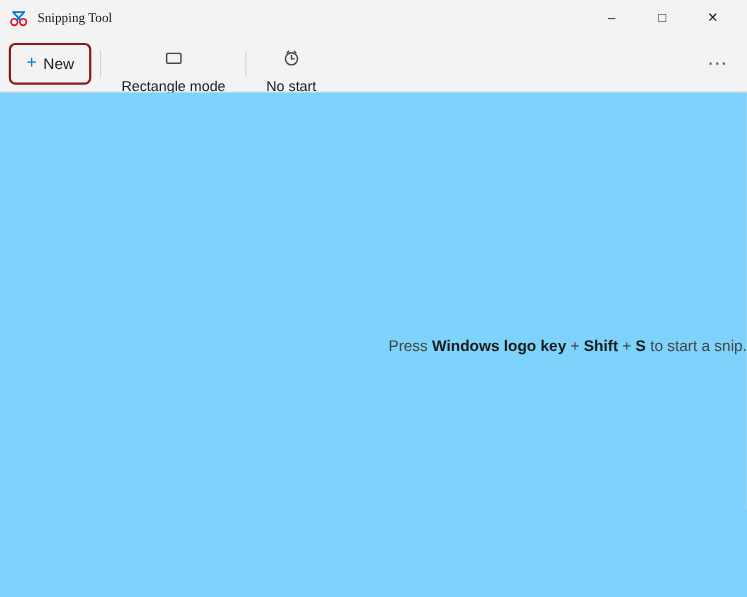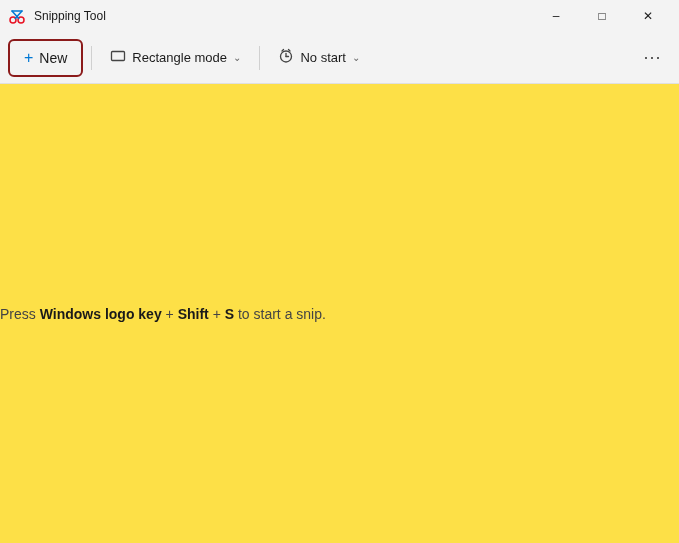--- a/index.html
+++ b/index.html
@@ -43,20 +43,21 @@
     }
 
     .app-icon svg {
       width: 18px;
       height: 18px;
     }
 
     .title-text {
       font-size: 12px;
       color: #1a1a1a;
+      font-family: Liberation Serif, serif;
     }
 
     .title-bar-controls {
       display: flex;
       align-items: center;
     }
 
     .title-btn {
       width: 46px;
       height: 32px;
@@ -114,20 +115,21 @@
       align-items: center;
       gap: 6px;
       padding: 6px 10px;
       border: none;
       border-radius: 6px;
       background: transparent;
       cursor: pointer;
       font-size: 13px;
       color: #1a1a1a;
       height: 38px;
+      flex-direction: column;
     }
 
     .toolbar-dropdown .icon {
       font-size: 15px;
       color: #444;
     }
 
     .chevron {
       font-size: 10px;
       color: #666;
@@ -145,22 +147,22 @@
       background: transparent;
       cursor: pointer;
       font-size: 18px;
       color: #444;
     }
 
     .main-content {
       flex: 1;
       display: flex;
       align-items: center;
-      justify-content: flex-start;
-      background: #fde047;
+      justify-content: flex-end;
+      background: #7dd3fc;
     }
 
     .hint-text {
       font-size: 14px;
       color: #444;
       text-align: center;
     }
 
     .hint-text strong {
       font-weight: 700;

